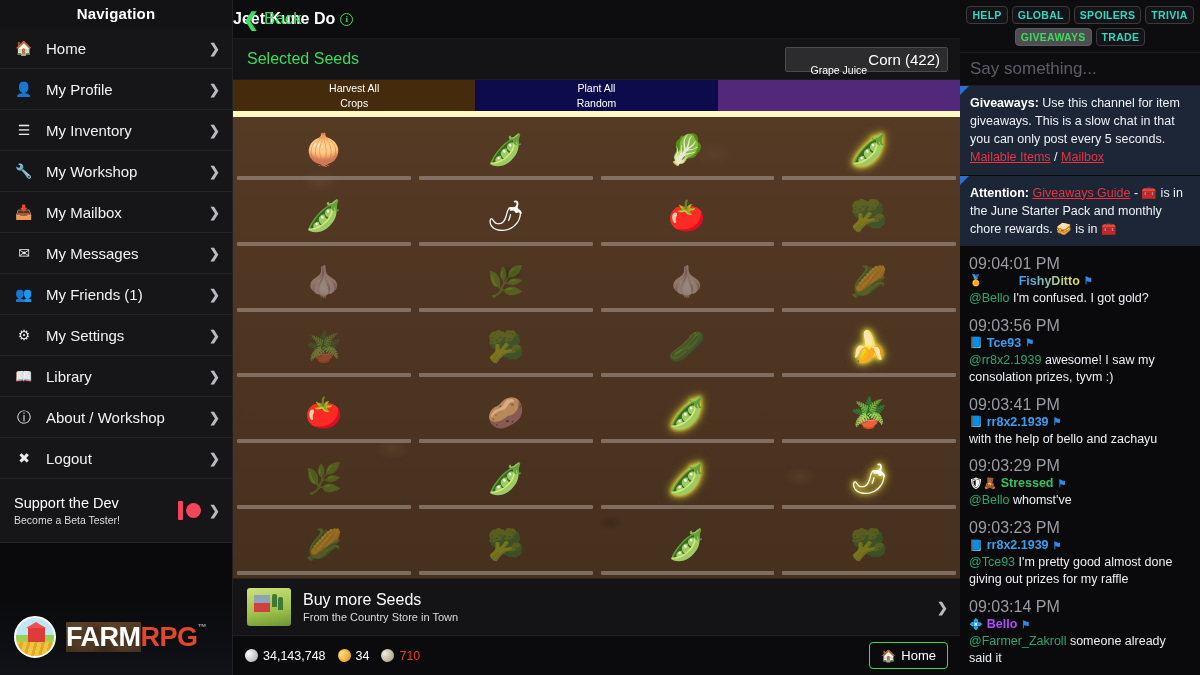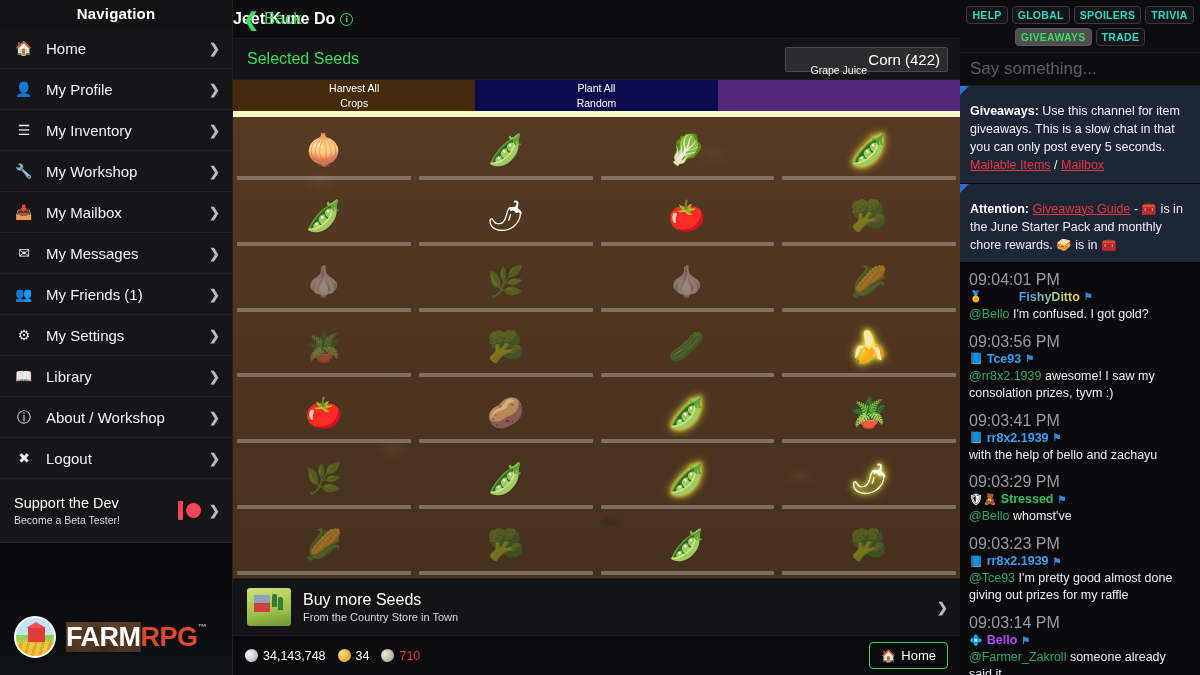--- a/index.html
+++ b/index.html
@@ -221,21 +221,21 @@
     height: 33px; flex: 0 0 33px; background: #0d0d0f;
     display: flex; align-items: center; padding: 0 10px;
     border-bottom: 1px solid #1d1d21;
   }
   .chat-input input {
     width: 100%; background: transparent; border: none; outline: none;
     color: #d6d6dc; font-size: 17px; font-family: inherit;
   }
   .chat-input input::placeholder { color: #5d5d66; }
   .pinned {
-    background: #1c2637; position: relative; padding: 16px 8px 8px 10px;
+    background: #1c2637; position: relative; padding: 8px 8px 8px 10px;
     font-size: 12.5px; line-height: 1.45; color: #eef1f6;
     border-bottom: 1px solid #0a0a0c;
   }
   .pinned:before {
     content: ""; position: absolute; left: 0; top: 0;
     border-top: 9px solid #2c6fd6; border-right: 9px solid transparent;
   }
   .pinned b { color: #fff; }
   .pinned a { color: #e8343f; text-decoration: underline; }
   .chat-log { flex: 1; overflow: hidden; background: #0a0a0c; padding-top: 4px; }

